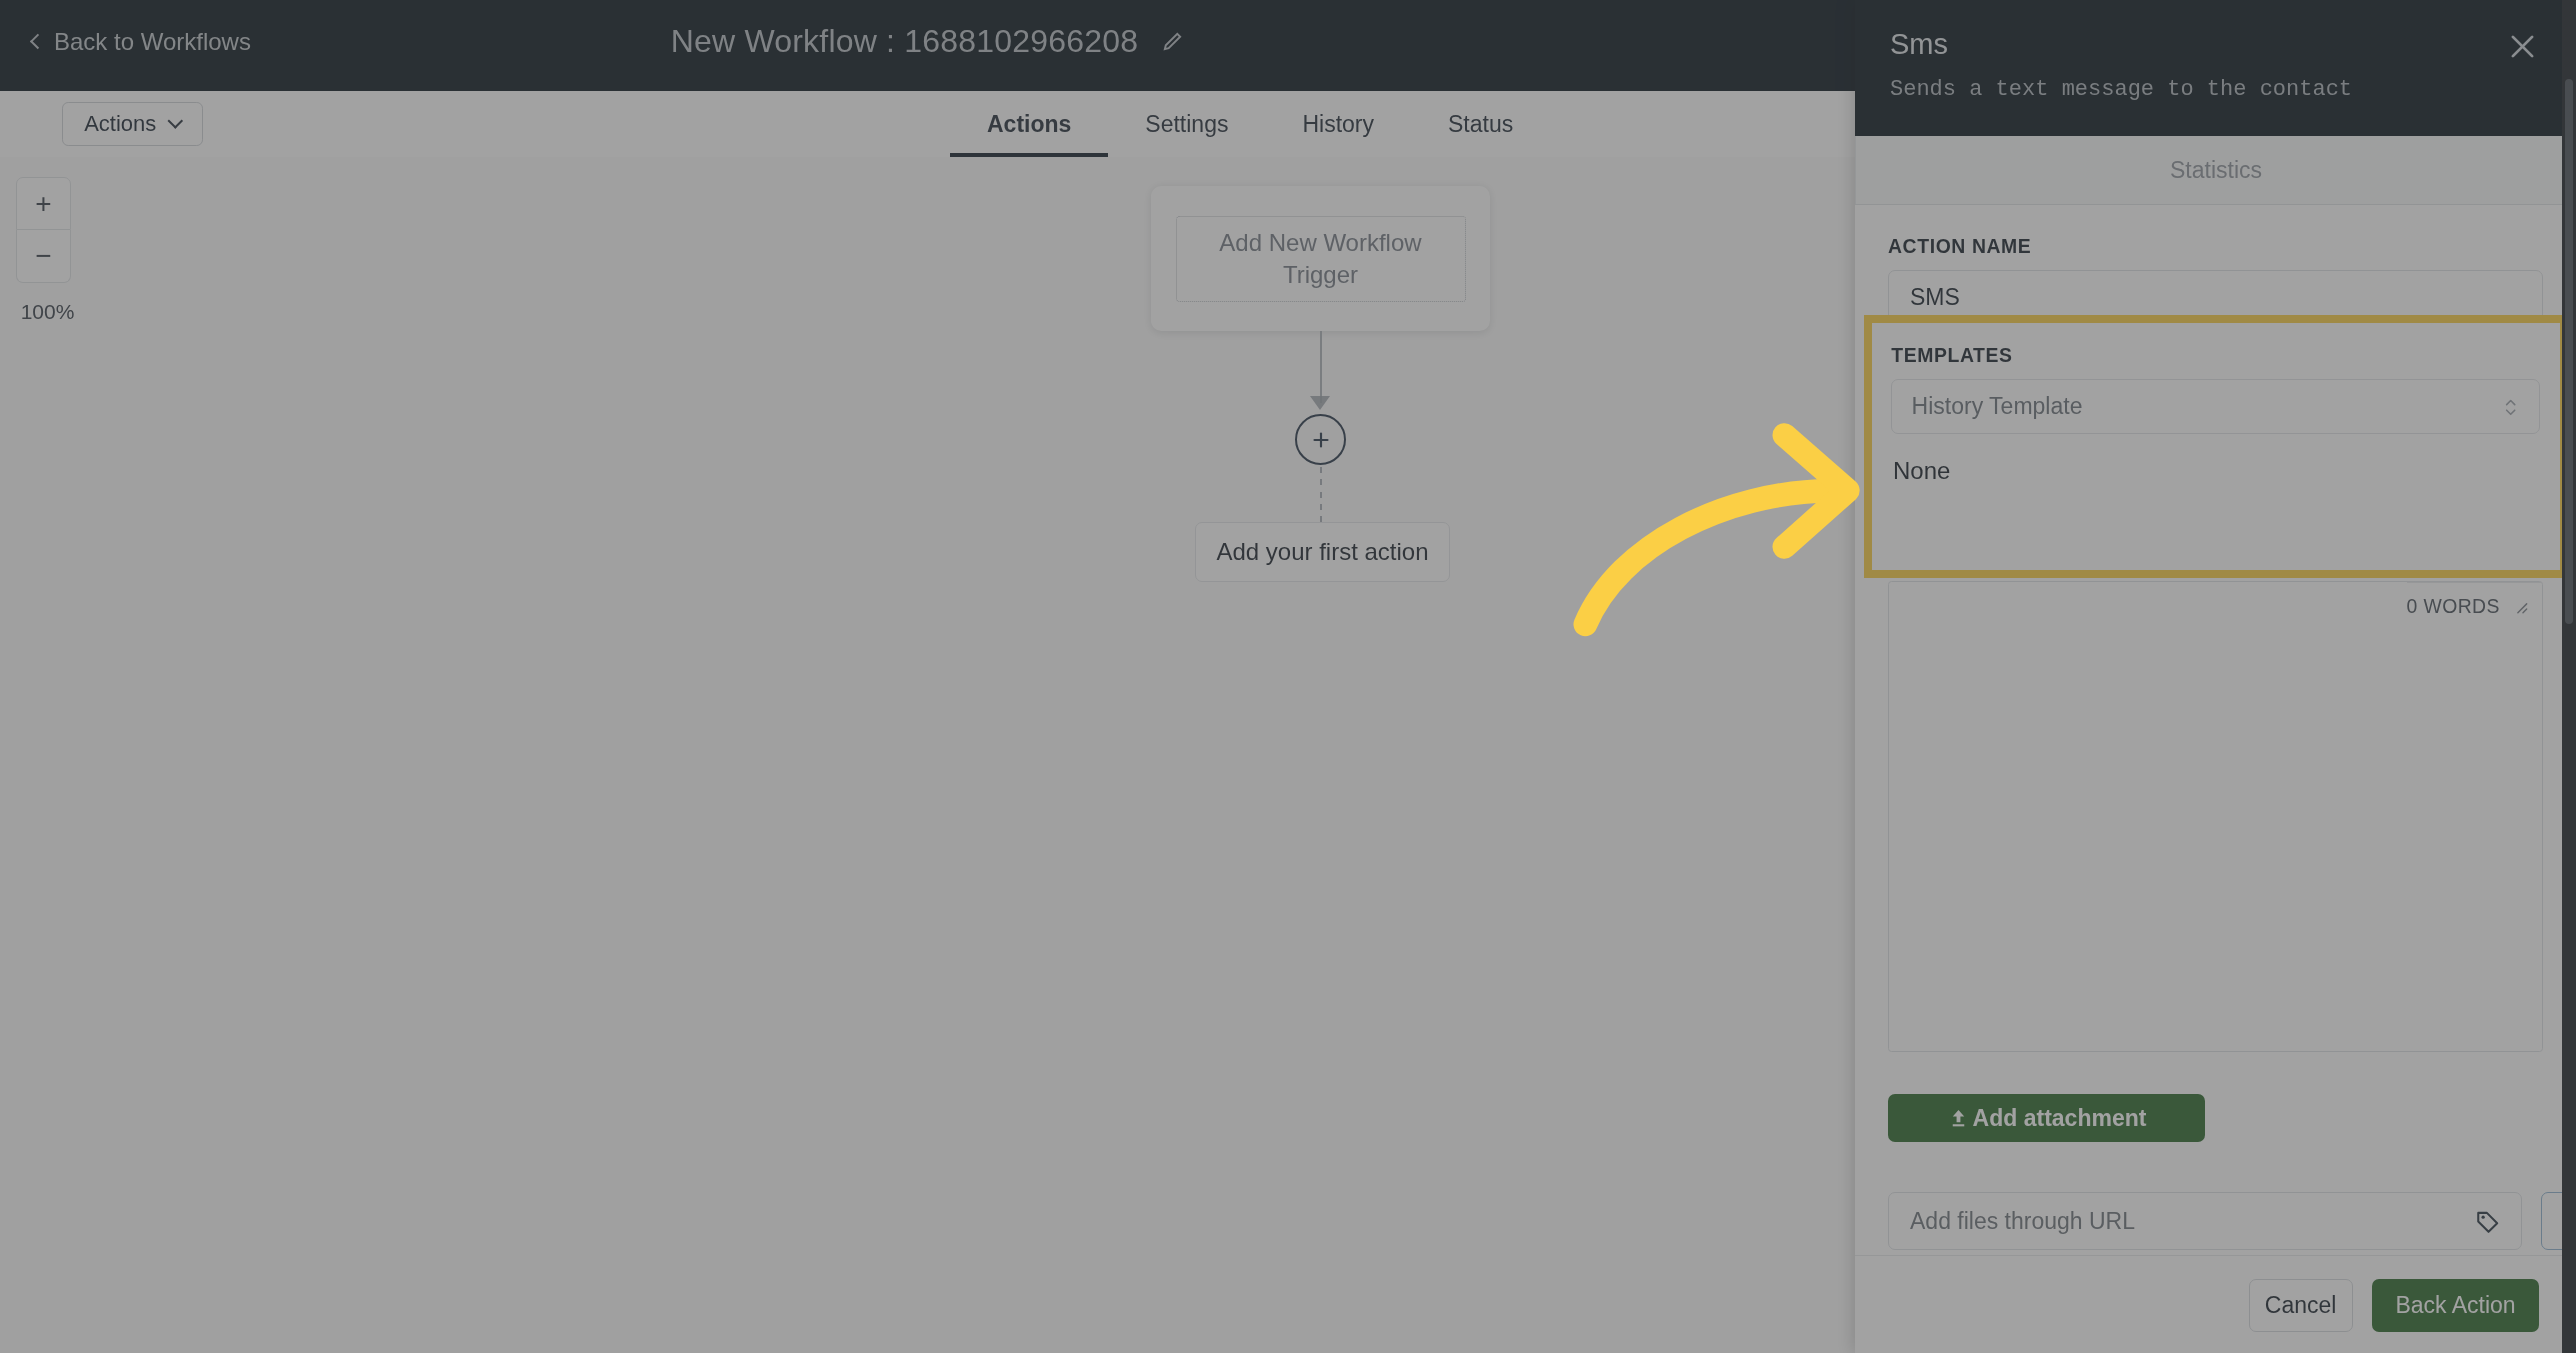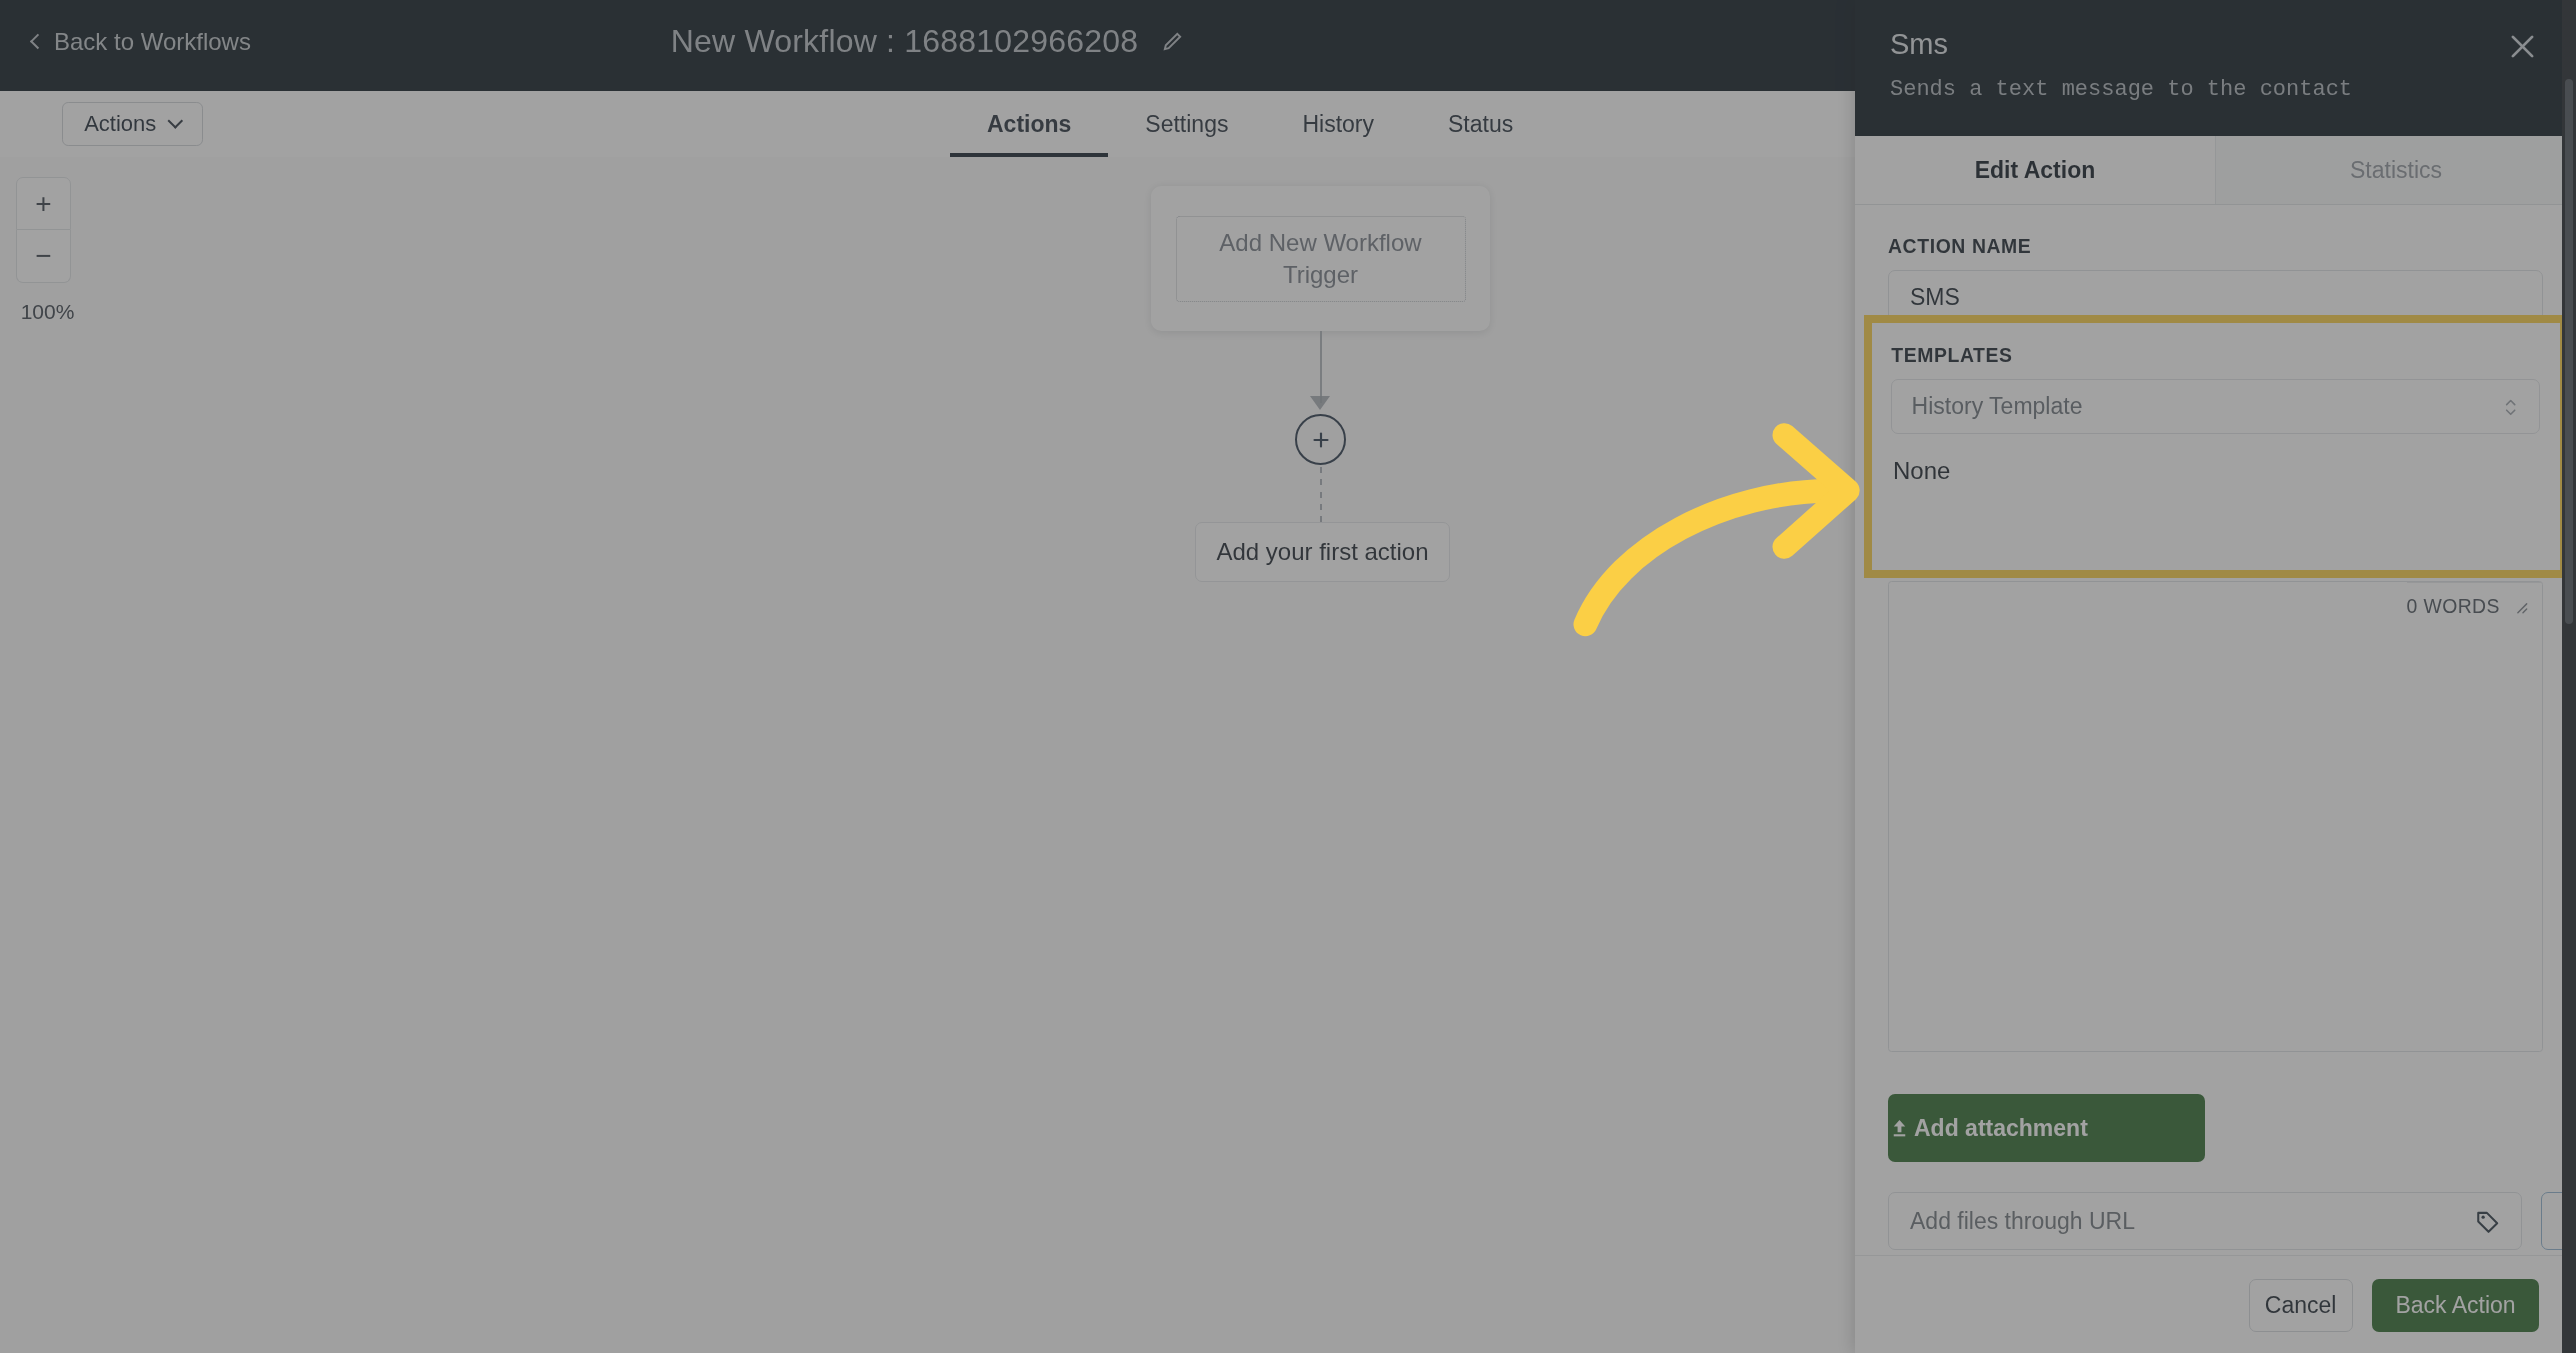--- a/index.html
+++ b/index.html
@@ -218,23 +218,23 @@
   .msg-foot {
     height: 48px; border-top: 0.9px solid #e6e9eb;
     display: flex; align-items: center; justify-content: flex-end;
     padding-right: 12.3px; gap: 12.3px;
   }
   .words-count { font-size: 19.4px; color: #4a535c; letter-spacing: 0.4px; }
   .resize-handle { width: 17.6px; height: 17.6px; color: #7d848b; }
 
   .attach-btn {
     position: absolute; left: 33px; top: 1094px;
-    width: 317px; height: 68px; border: none; border-radius: 7px;
+    width: 317px; height: 48px; border: none; border-radius: 7px;
     background: #2e6b2e; color: #fff; font-size: 23px; font-weight: 700;
-    display: flex; align-items: center; justify-content: flex-start; gap: 3px;
+    display: flex; align-items: center; justify-content: center; gap: 3px;
     cursor: pointer; font-family: "Liberation Sans", sans-serif;
   }
   .upload-icon { width: 23px; height: 23px; display:block; }
 
   .url-row {
     position: absolute; left: 33px; top: 1192px; width: 757px;
     display: flex; align-items: center; gap: 19.4px;
   }
   .url-field {
     position: relative; flex: 1; height: 58px;
@@ -371,23 +371,20 @@
     <div class="panel-head">
       <div class="panel-title">Sms</div>
       <div class="panel-sub">Sends a text message to the contact</div>
       <svg class="panel-close" viewBox="0 0 24 24" fill="none" stroke="currentColor" stroke-width="2" stroke-linecap="round">
         <line x1="5" y1="5" x2="19" y2="19"></line>
         <line x1="19" y1="5" x2="5" y2="19"></line>
       </svg>
     </div>
 
     <div class="panel-tabs">
-      <div class="ptab active">
-        <span>Edit Action</span>
-      </div>
       <div class="ptab">
         <span>Statistics</span>
       </div>
     </div>
 
     <div class="panel-body">
       <div class="field-label">ACTION NAME</div>
       <input class="text-input" readonly="" value="SMS" style="">
     </div>
 

